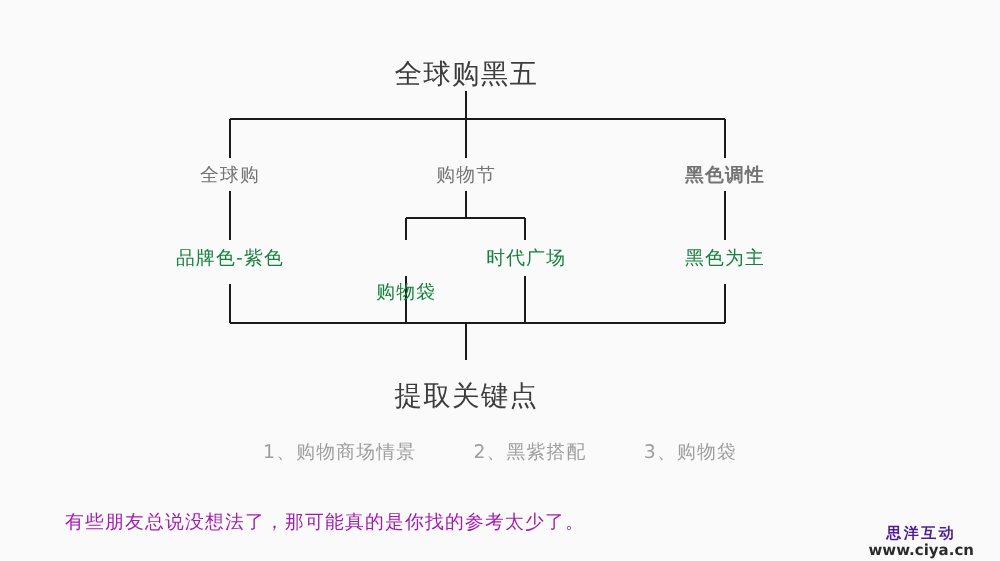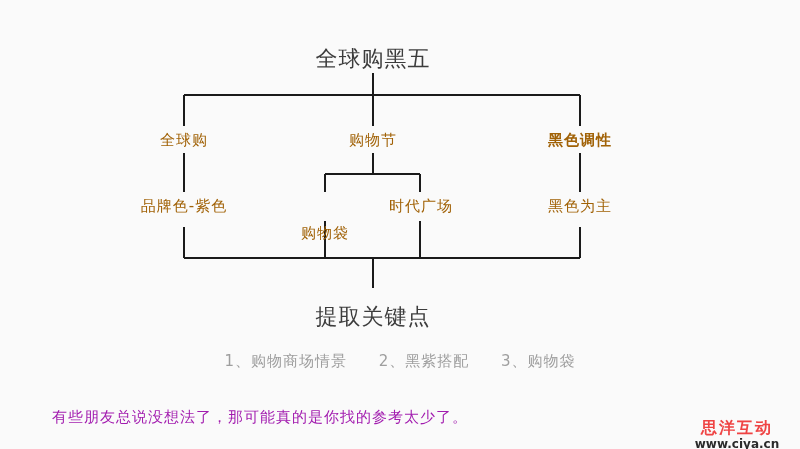--- a/index.html
+++ b/index.html
@@ -37,67 +37,67 @@
     transform: translateX(-50%);
     text-align: center;
   }
   .title-node {
     font-size: 22px;
     color: #3c3c3c;
     letter-spacing: 1px;
   }
   .branch-node {
     font-size: 15px;
-    color: #a16207;
+    color: #737373;
     letter-spacing: 1px;
   }
   .leaf-node {
     font-size: 15px;
-    color: #a16207;
+    color: #15803d;
     letter-spacing: 1px;
   }
   #keypoints-row {
     position: absolute;
     left: 400px;
     top: 336px;
     transform: translateX(-50%);
     font-size: 15px;
     color: #9e9e9e;
     white-space: nowrap;
     letter-spacing: 1px;
   }
   #keypoints-row .kp {
     display: inline-block;
     text-align: center;
   }
   #keypoints-row .kp + .kp {
-    margin-left: 26px;
+    margin-left: 40px;
   }
   #footnote {
     position: absolute;
     left: 24px;
     top: 392px;
     font-size: 15px;
     color: #a21caf;
     letter-spacing: 1px;
     white-space: nowrap;
     margin-left: 28px;
   }
   #watermark {
     position: absolute;
     left: 684px;
     top: 404px;
     width: 106px;
     text-align: center;
     line-height: 1;
   }
   #watermark .wm-cn {
-    font-size: 16px;
+    font-size: 12px;
     font-weight: bold;
-    color: #ef4444;
+    color: #4c1d95;
     letter-spacing: 2px;
     display: block;
   }
   #watermark .wm-url {
     font-size: 12px;
     font-weight: bold;
     color: #2b2b2b;
     letter-spacing: 0px;
     display: block;
     margin-top: 2px;

